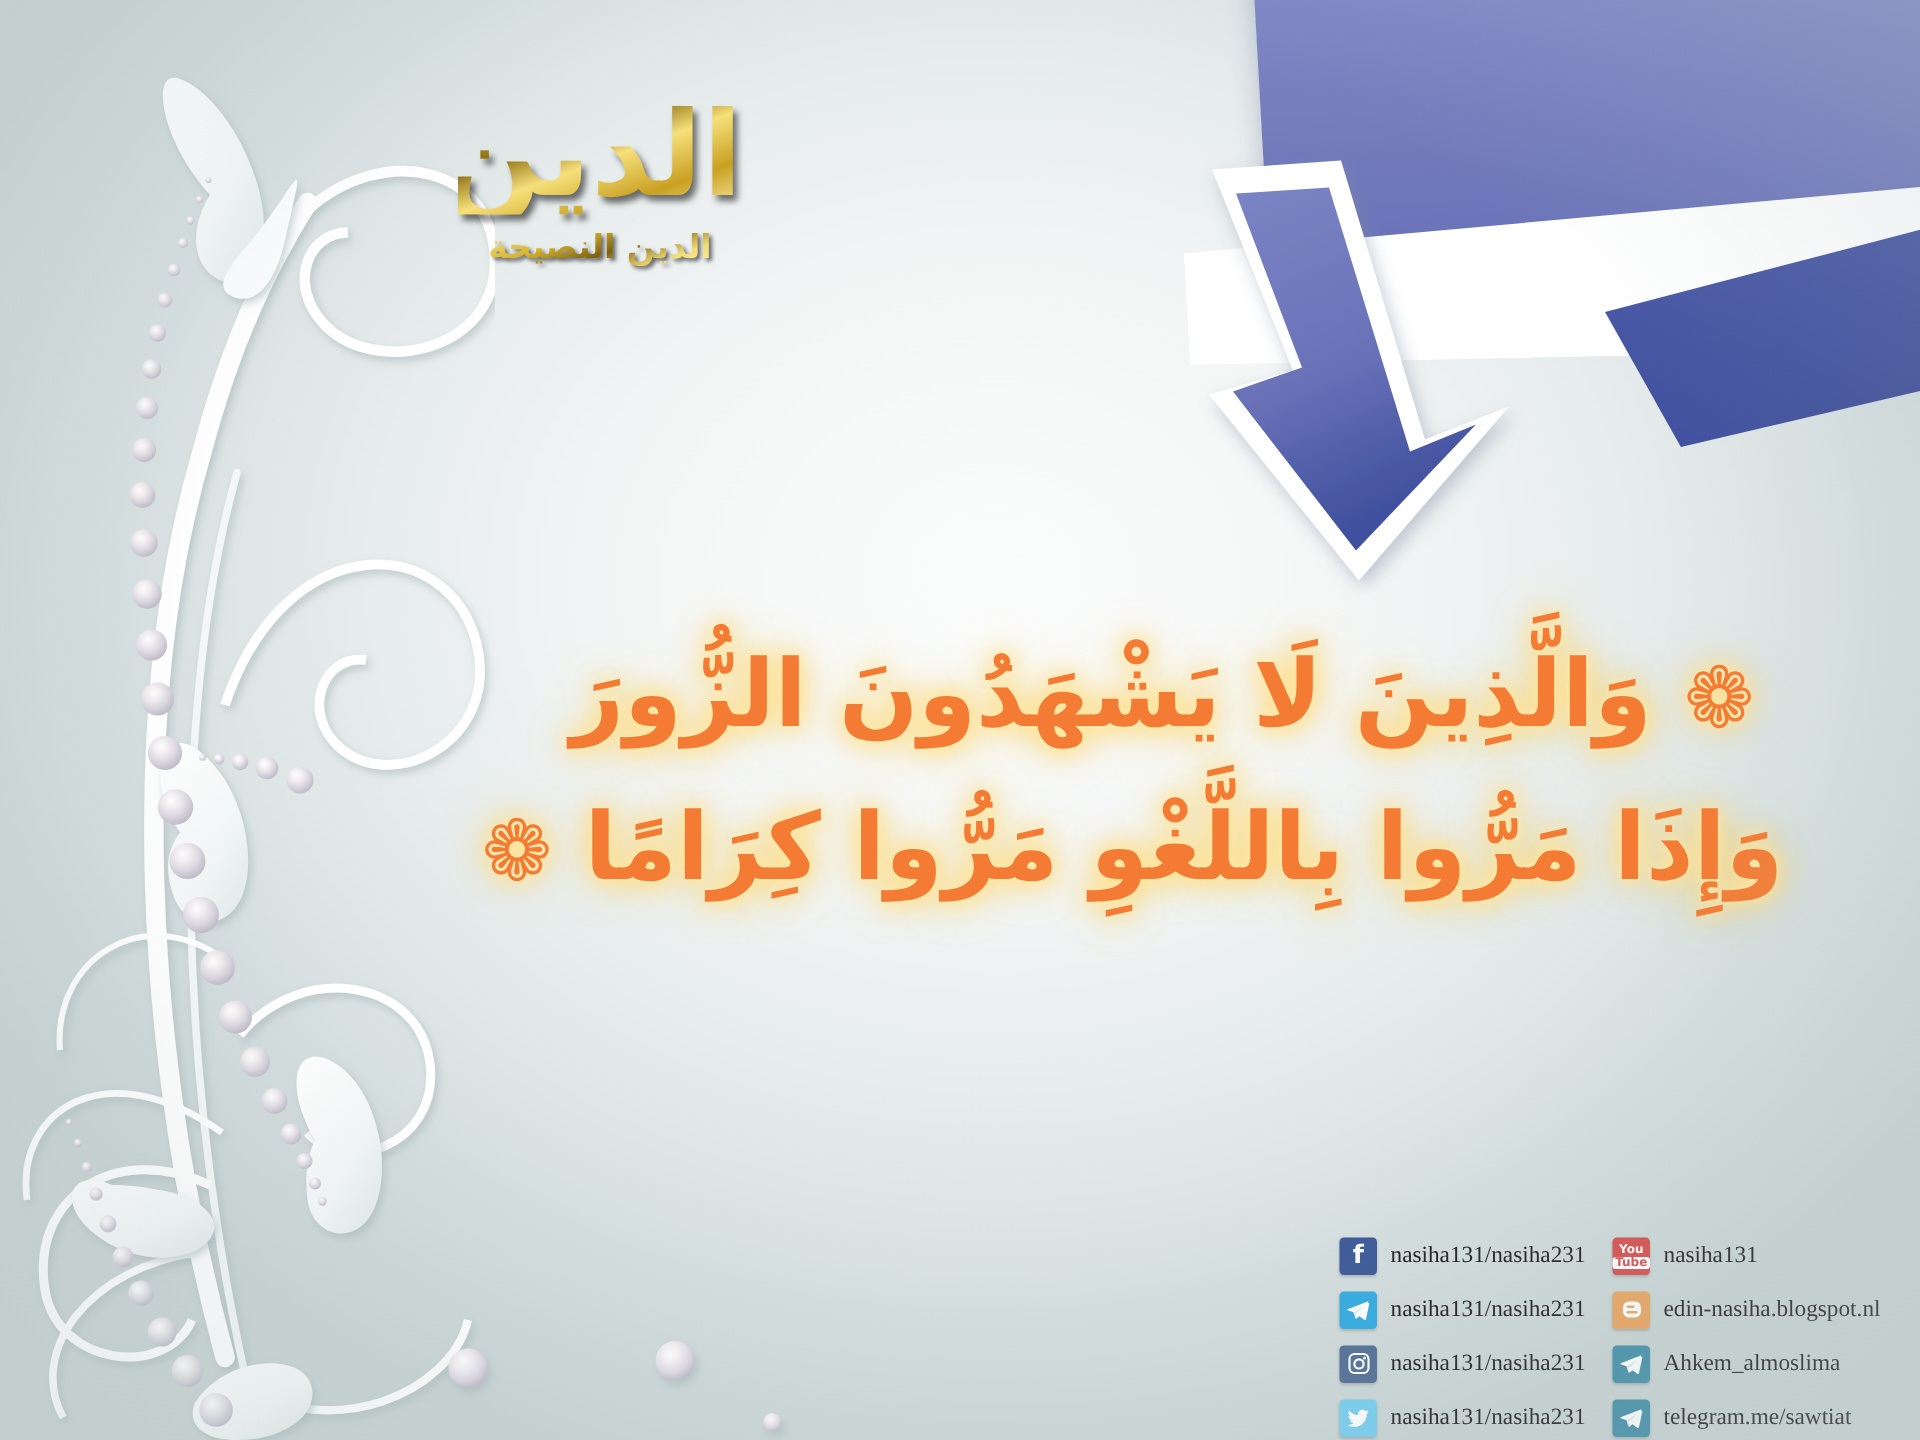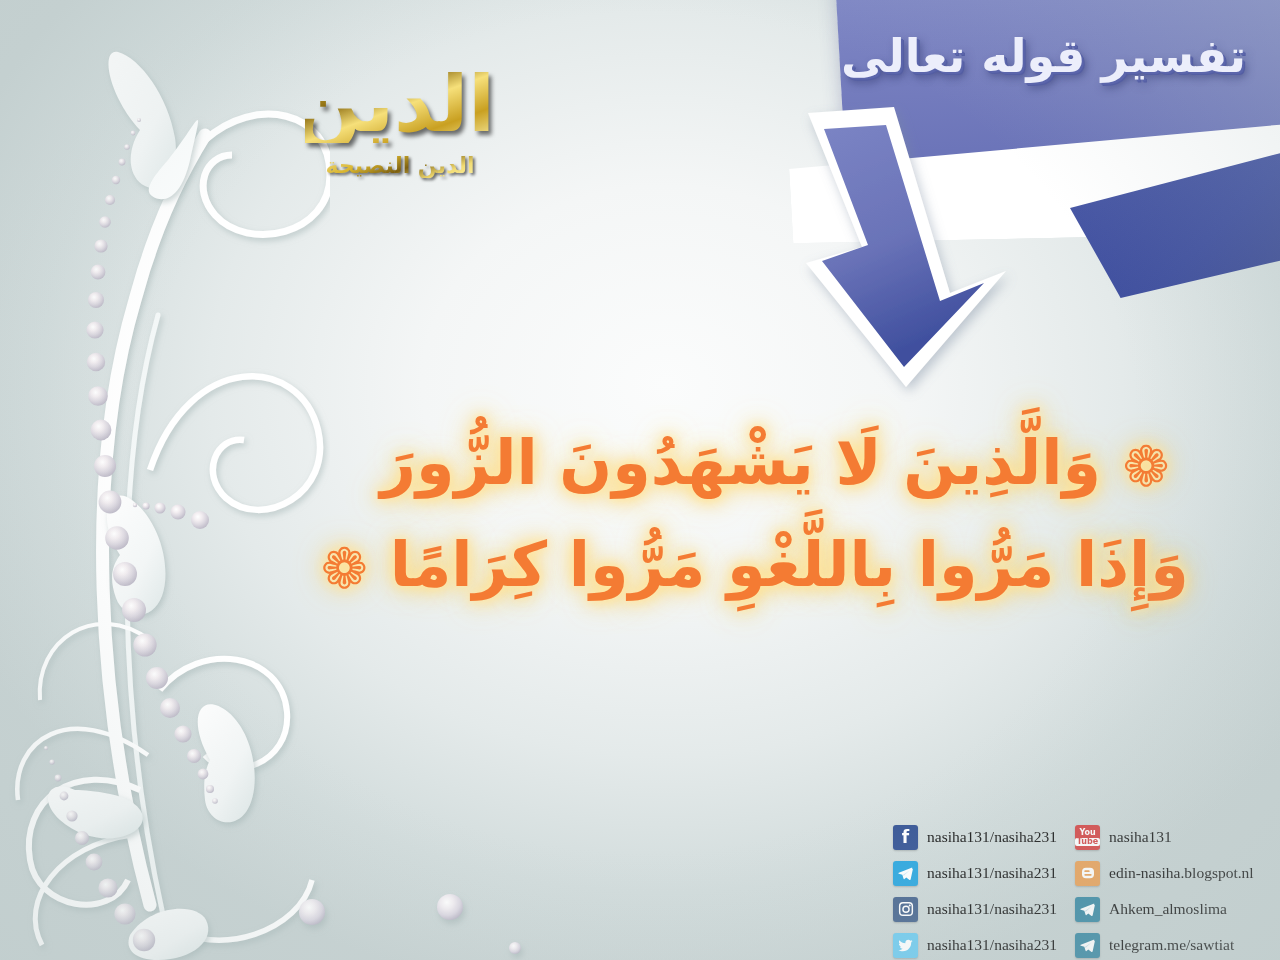--- a/index.html
+++ b/index.html
@@ -235,21 +235,20 @@
     <circle cx="62" cy="52" r="13" fill="url(#pg2)" filter="url(#pshad)"></circle>
     <circle cx="200" cy="47" r="13" fill="url(#pg2)" filter="url(#pshad)"></circle>
     <circle cx="265" cy="88" r="6" fill="url(#pg2)" filter="url(#pshad)"></circle>
   </svg>
 
   <div class="ribbon-wrap">
     <div class="ribbon-main"></div>
     <div class="ribbon-notch"></div>
     <div class="ribbon-tail"></div>
   </div>
-  <div class="ribbon-title">تفسير قوله تعالى</div>
 
   <div class="arrow">
     <svg viewBox="0 0 220 300" xmlns="http://www.w3.org/2000/svg">
       <defs>
         <linearGradient id="arrg" x1="0" y1="0" x2="0.3" y2="1">
           <stop offset="0%" stop-color="#7b84c4"></stop>
           <stop offset="55%" stop-color="#6a73b8"></stop>
           <stop offset="100%" stop-color="#3f4f9e"></stop>
         </linearGradient>
         <filter id="ashadow" x="-30%" y="-30%" width="170%" height="170%">

